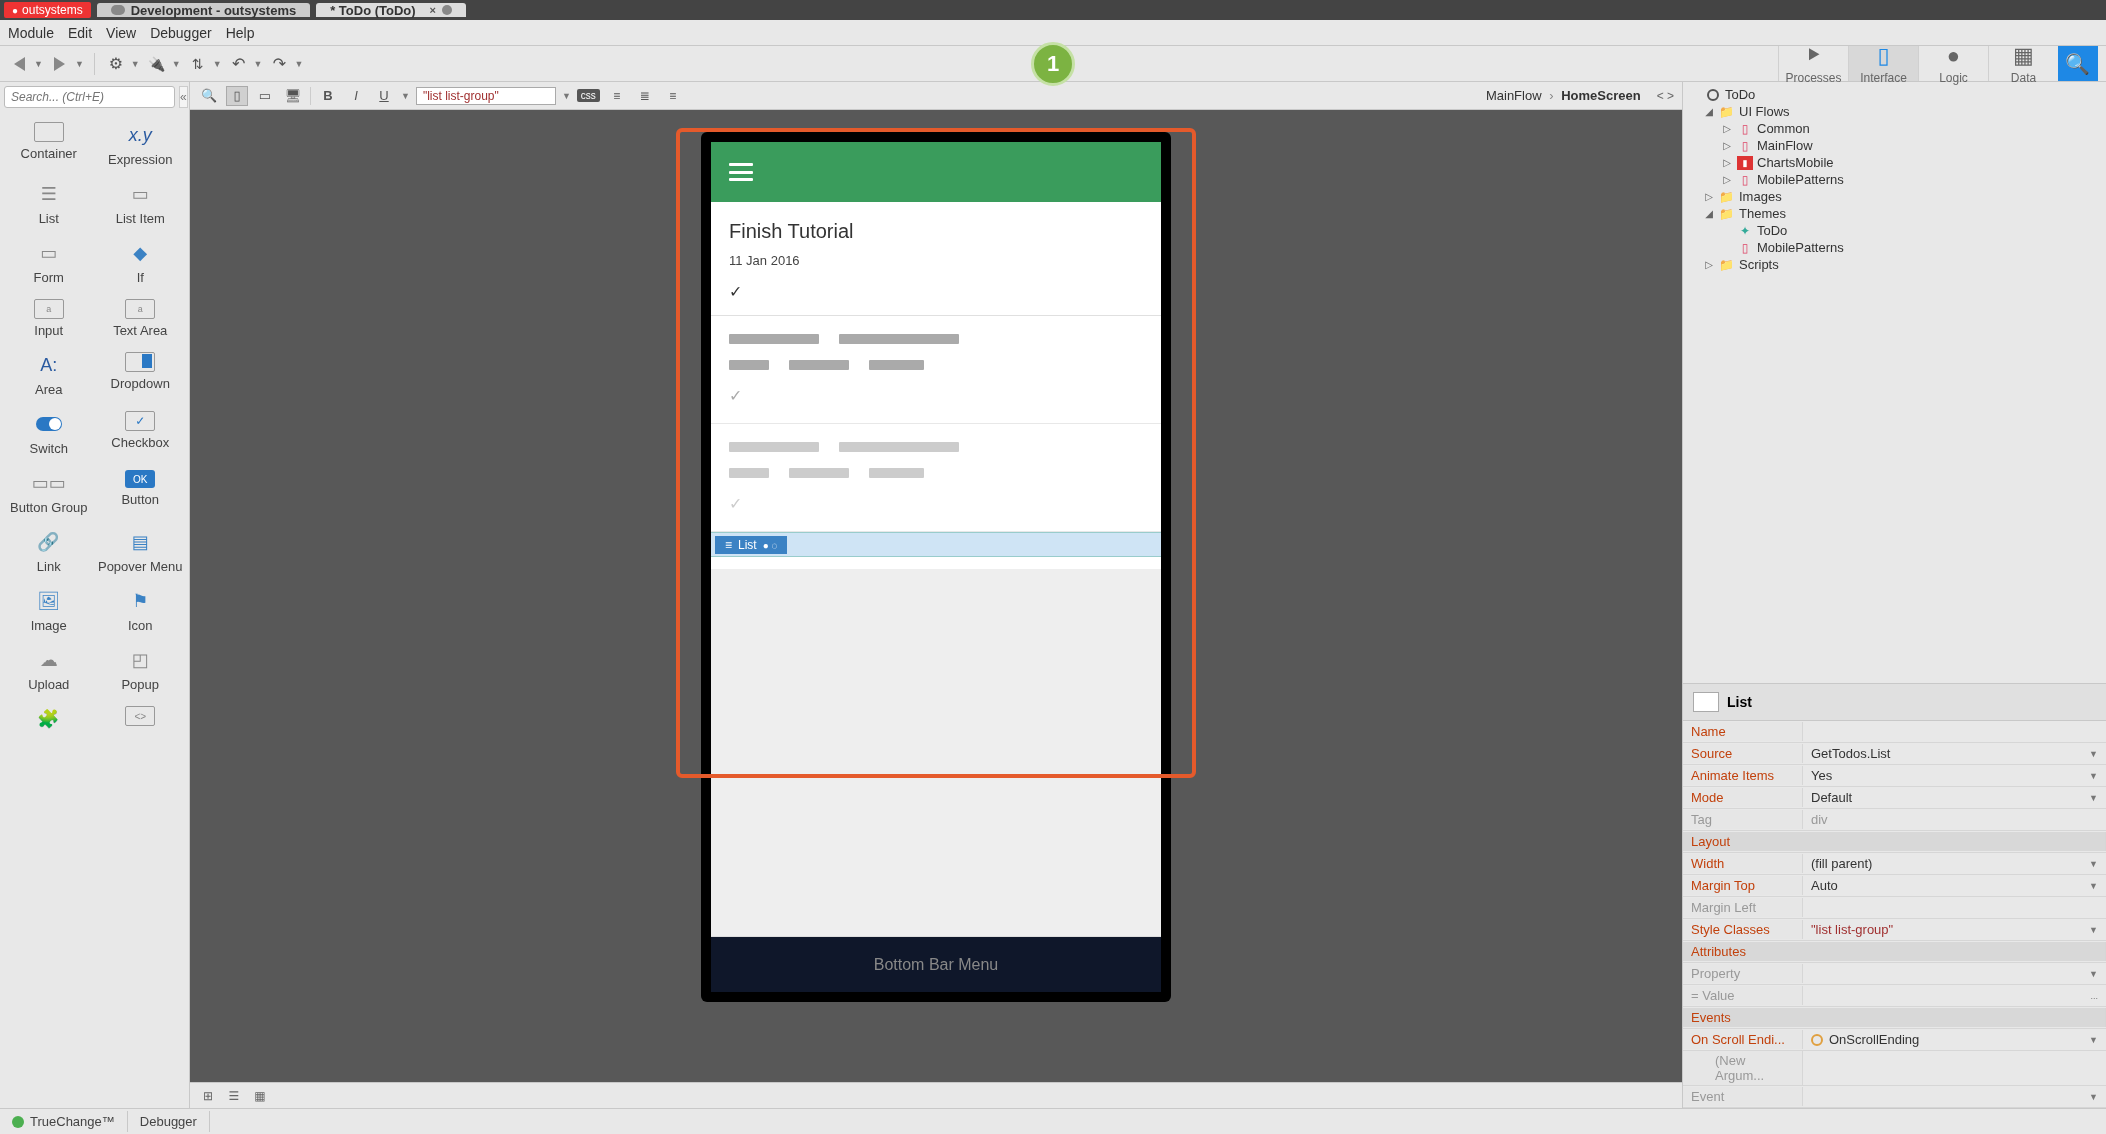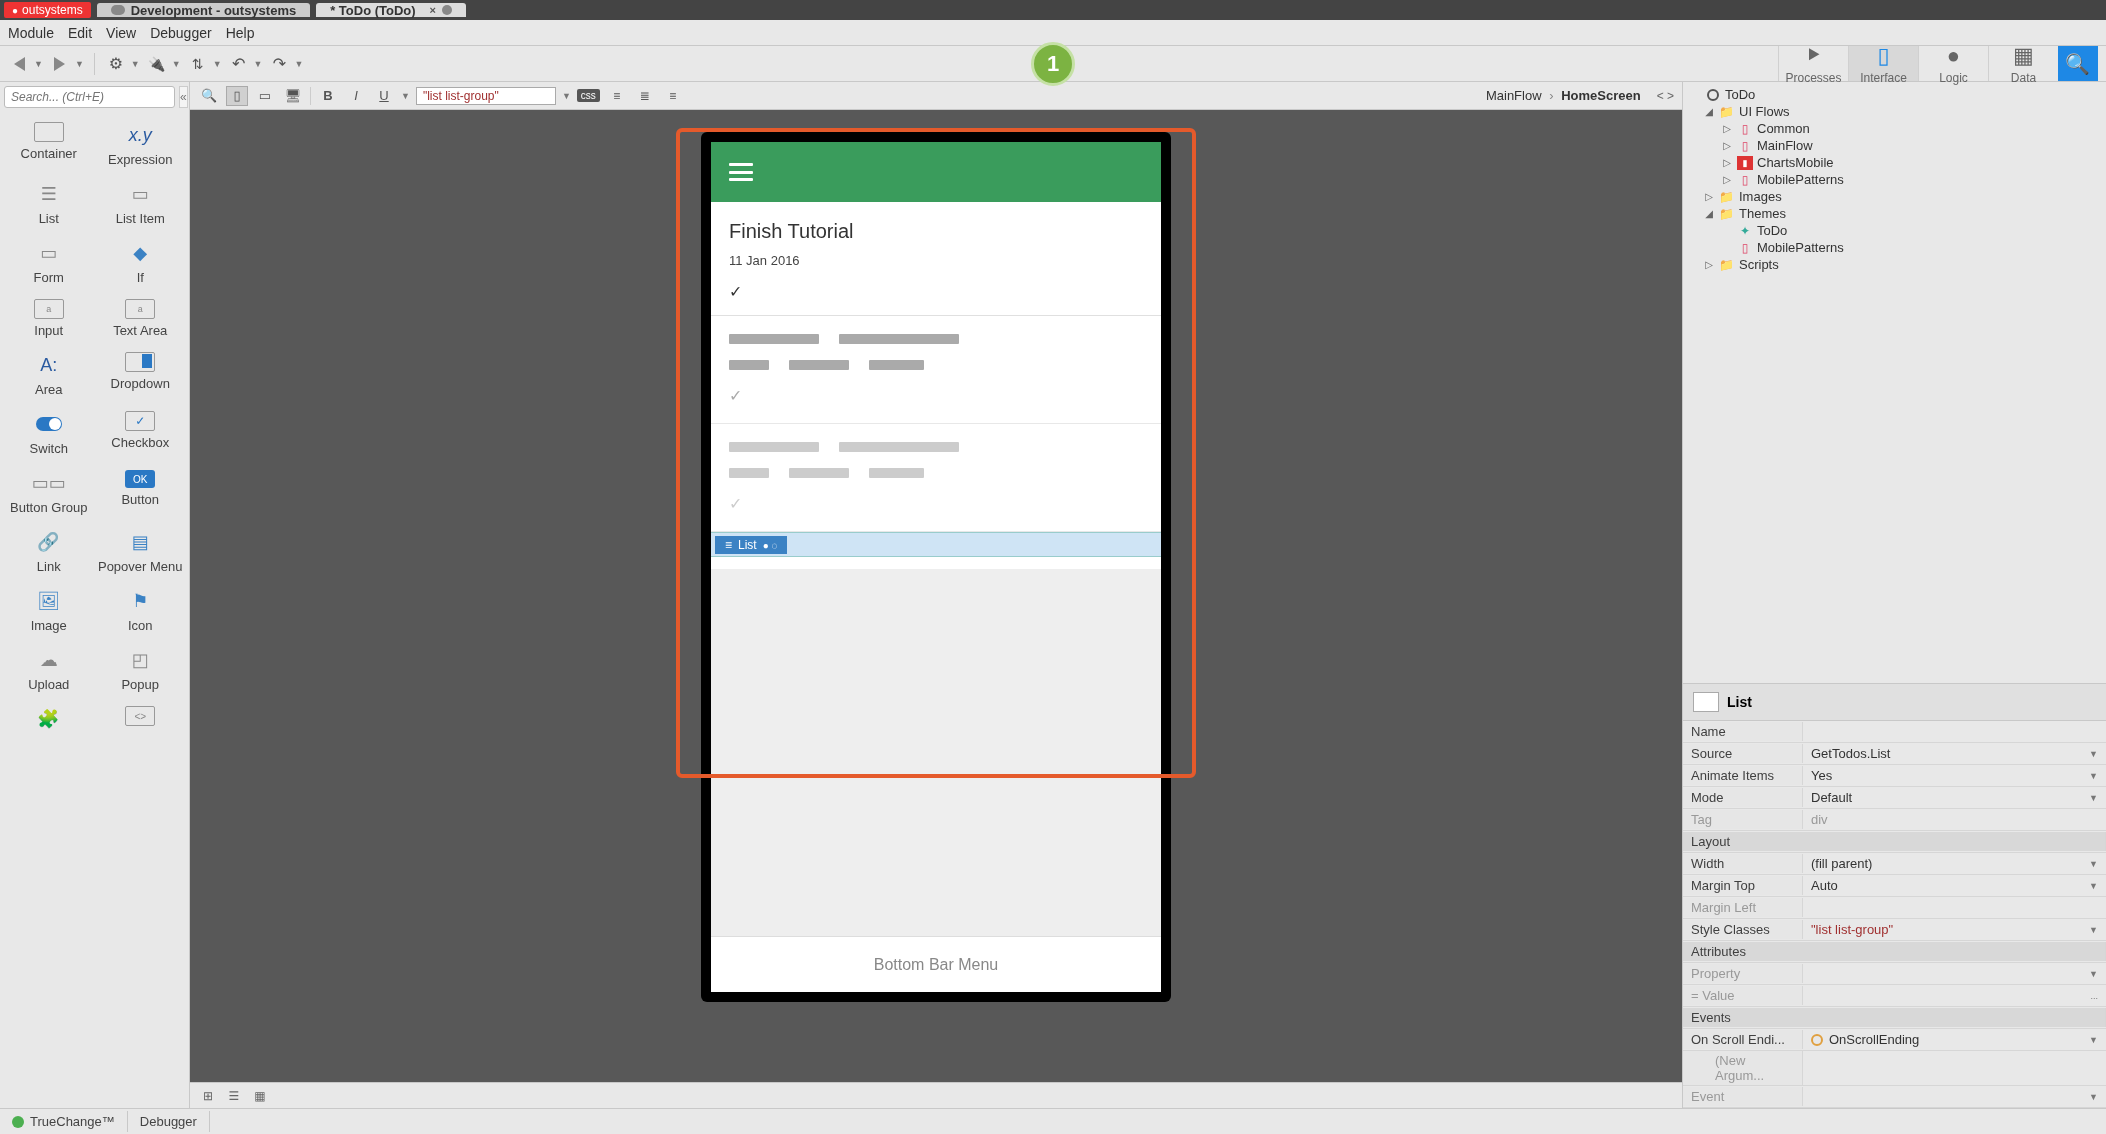--- a/index.html
+++ b/index.html
@@ -65,21 +65,21 @@
 .canvas-toolbar .css-badge{background:#555;color:#fff;font-size:10px;padding:1px 4px;border-radius:2px;}
 .canvas-toolbar .align{font-size:12px;color:#555;}
 .breadcrumb{margin-left:auto;font-size:13px;color:#333;}
 .breadcrumb b{font-weight:bold;}
 .breadcrumb .caret{color:#888;margin:0 4px;}
 .code-toggle{margin-left:10px;font-size:12px;color:#666;}
 
 .canvas-inner{flex:1;position:relative;overflow:hidden;}
 .phone{position:absolute;left:50%;top:22px;transform:translateX(-50%);width:470px;height:870px;background:#000;border-radius:6px;padding:10px 10px;}
 .highlight-box{position:absolute;left:50%;top:18px;transform:translateX(-50%);width:520px;height:650px;border:4px solid #e55a2b;border-radius:6px;pointer-events:none;z-index:3;}
-.phone-screen{width:100%;height:100%;background:#ffffff;display:flex;flex-direction:column;}
+.phone-screen{width:100%;height:100%;background:#0f172a;display:flex;flex-direction:column;}
 .phone-header{height:60px;background:#3a9c5c;display:flex;align-items:center;padding:0 18px;}
 .hamburger{width:24px;height:18px;display:flex;flex-direction:column;justify-content:space-between;}
 .hamburger span{height:3px;background:#fff;border-radius:1px;}
 .phone-body{flex:1;background:#fff;overflow:hidden;}
 .todo-item{padding:18px 18px 14px;border-bottom:1px solid #e0e0e0;}
 .todo-title{font-size:20px;color:#333;margin-bottom:10px;}
 .todo-date{font-size:13px;color:#444;margin-bottom:14px;}
 .todo-check{font-size:16px;color:#333;}
 .ph-item{padding:18px;border-bottom:1px solid #e8e8e8;}
 .ph-line{display:flex;gap:20px;margin-bottom:16px;}
@@ -101,21 +101,21 @@
 .tree-row .fic{width:16px;height:14px;display:inline-flex;align-items:center;justify-content:center;font-size:12px;}
 .folder{color:#d4a84b;}
 .circle-ic{width:12px;height:12px;border:2px solid #555;border-radius:50%;}
 .ind-1{padding-left:18px;}.ind-2{padding-left:36px;}
 
 .props{border-top:1px solid #c8c8c8;font-size:13px;}
 .props-header{display:flex;align-items:center;gap:8px;padding:8px 10px;background:#e0e0e0;border-bottom:1px solid #c8c8c8;}
 .props-header .pic{width:26px;height:20px;background:#fff;border:1px solid #aaa;}
 .props-header b{font-weight:bold;font-size:14px;}
 .prop-row{display:flex;border-bottom:1px solid #d6d6d6;min-height:22px;align-items:center;}
-.prop-row .pk{width:120px;padding:2px 8px;color:#404040;background:#e6e6e6;border-right:1px solid #d6d6d6;}
+.prop-row .pk{width:120px;padding:2px 8px;color:#c2410c;background:#e6e6e6;border-right:1px solid #d6d6d6;}
 .prop-row .pv{flex:1;padding:2px 8px;color:#333;display:flex;align-items:center;}
 .prop-row .pv.red{color:#a03030;}
 .prop-row .pv .dd-caret{margin-left:auto;font-size:9px;color:#777;}
 .prop-row.section .pk{background:#d8d8d8;font-weight:normal;width:100%;}
 .prop-row.muted .pk{color:#999;}
 .prop-row.muted .pv{color:#999;}
 .prop-row .ring{width:12px;height:12px;border:2px solid #e0a040;border-radius:50%;margin-right:6px;}
 
 
 .statusbar{height:26px;background:#e8e8e8;border-top:1px solid #c8c8c8;display:flex;align-items:center;font-size:13px;}

